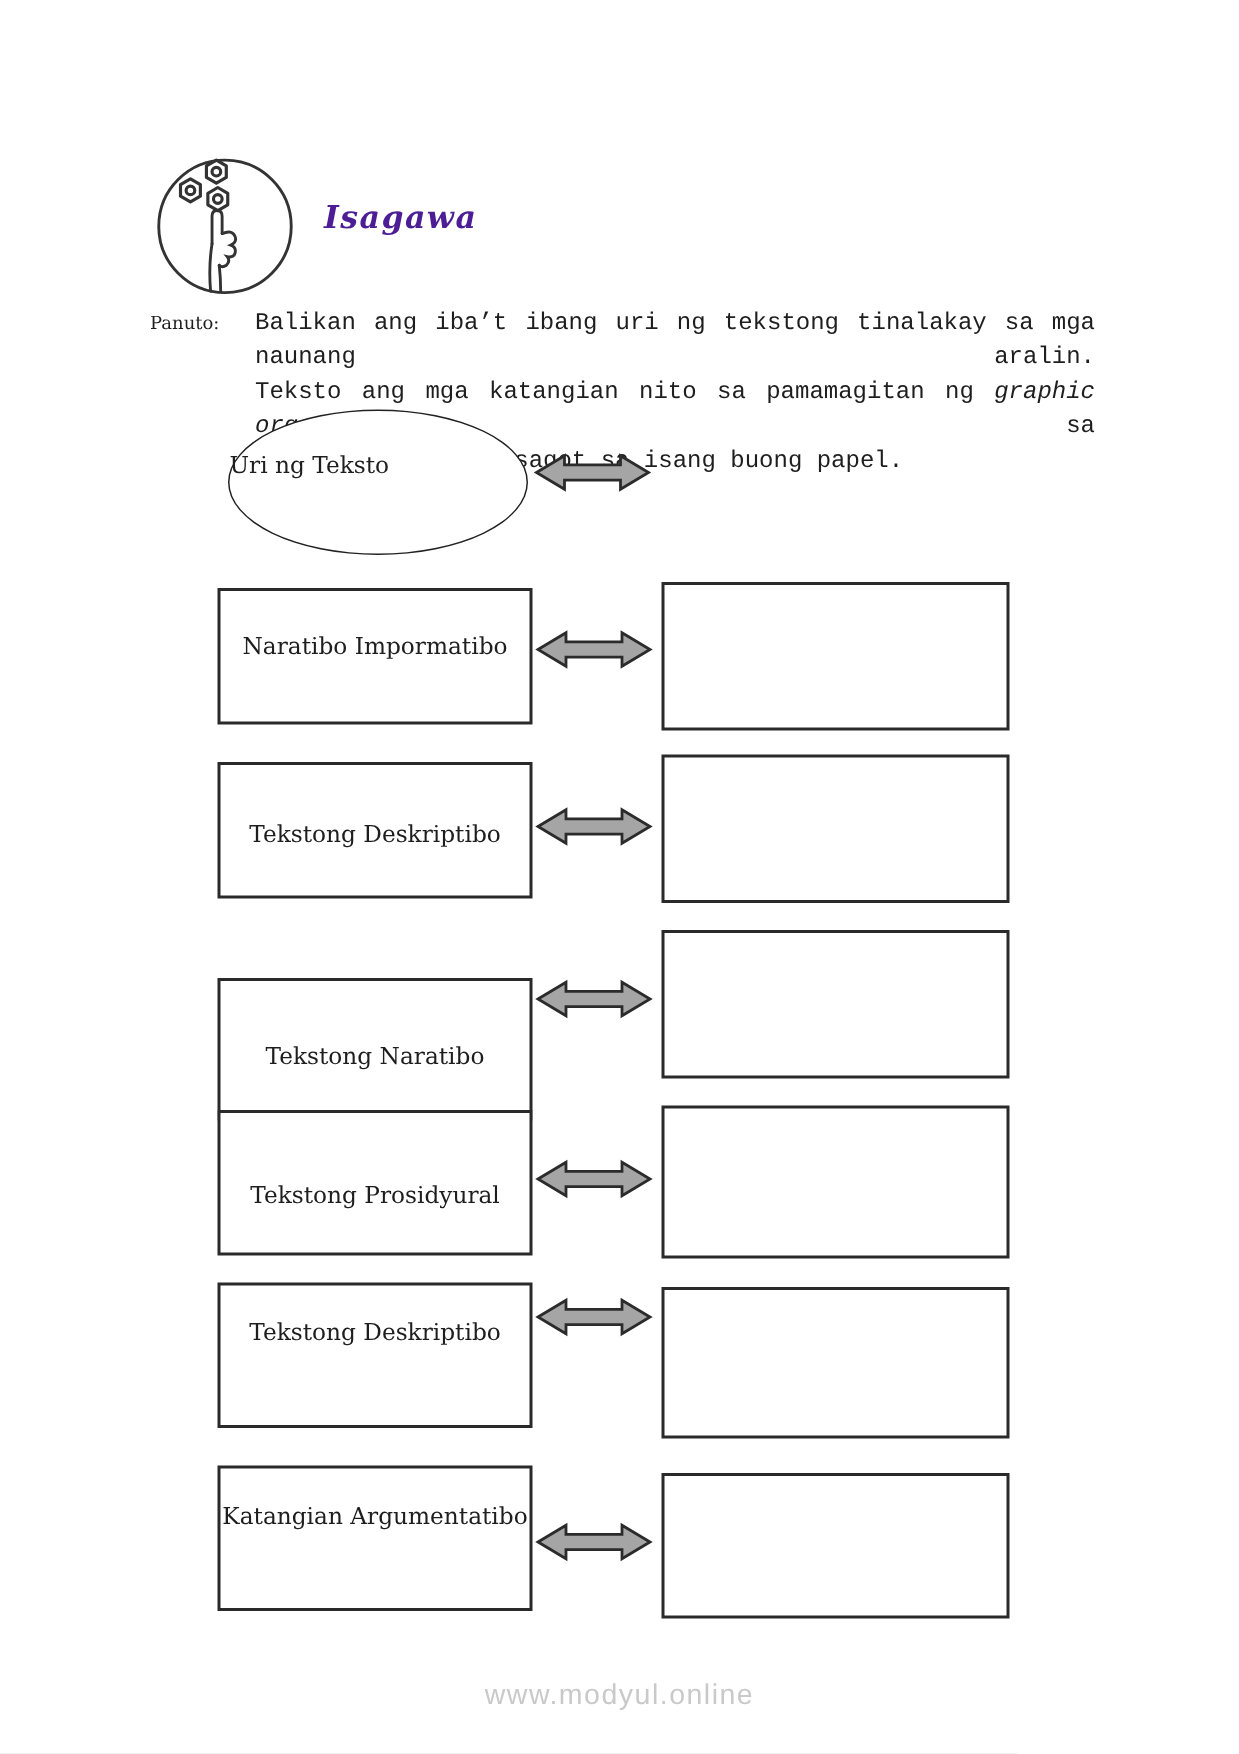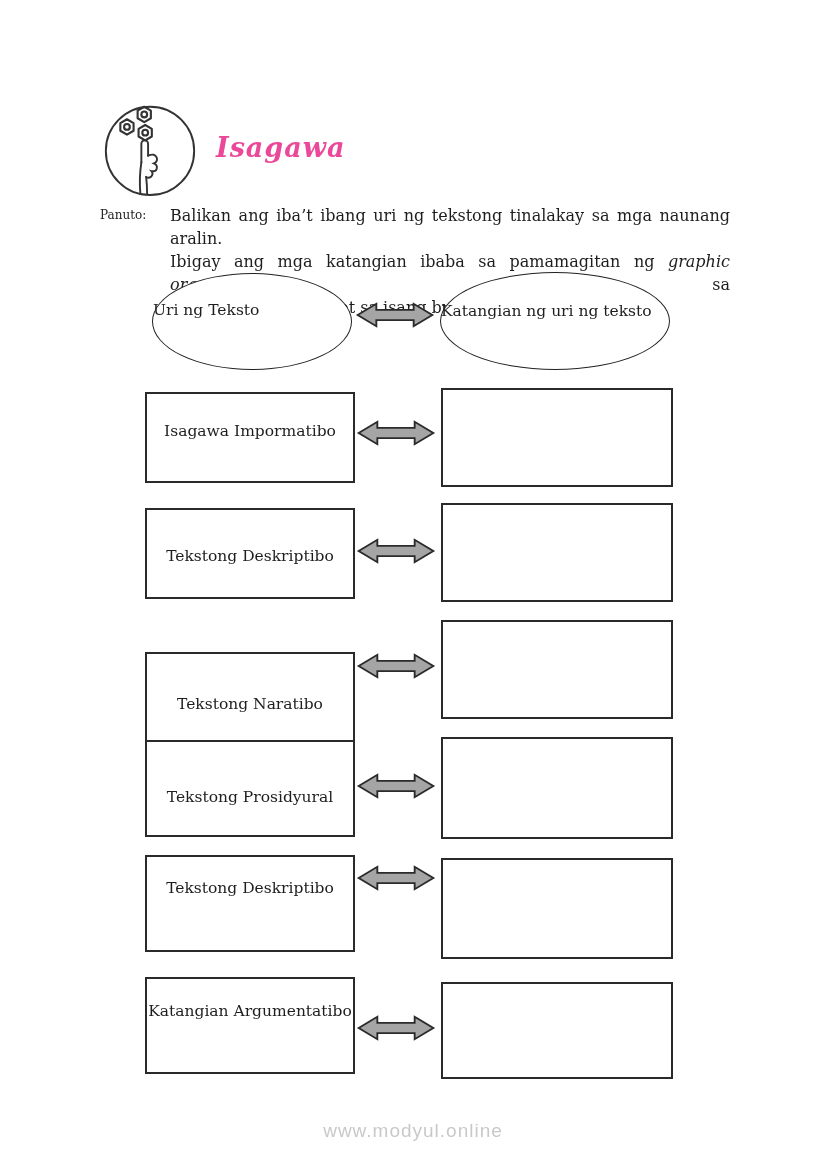--- a/index.html
+++ b/index.html
@@ -12,33 +12,33 @@
     color:#1e1e1e;
     overflow:hidden;
   }
   
   .activity-icon {
     position:absolute; left:102px; top:101px;
     width:96px; height:96px;
   }
   .section-title {
     position:absolute; left:216px; top:132px;
-    font-size:27px; font-weight:bold; font-style:italic;
-    letter-spacing:1px; color:#ec4899;
+    font-size:21px; font-weight:bold; font-style:italic;
+    letter-spacing:1px; color:#4c1d95;
   }
   
   .panuto-label {
     position:absolute; left:100px; top:204px;
     font-size:12px; line-height:23px;
   }
   .panuto-text {
     position:absolute; left:170px; top:204px; width:560px;
     font-size:16px; line-height:23px;
   }
-  .panuto-line { text-align:justify; text-align-last:justify; }
+  .panuto-line { text-align:justify; text-align-last:justify;font-family:Liberation Mono, monospace; }
   .panuto-line.last { text-align:left; text-align-last:left; }
   .italic { font-style:italic; }
   
   .ellipse {
     position:absolute;
     border:1.6px solid #222;
     border-radius:50%;
     display:flex; align-items:center; justify-content:flex-start;
     font-size:15.5px; text-align:center;
     background:#fff;
@@ -102,37 +102,34 @@
       <path d="M48,57 Q55,54 57,59 Q58.5,63 54,65 Q58,66.5 57,70.5 Q56,74 51.5,73 Q54,76 51,79 Q48,81 46,79"></path>
       <path d="M41,64 Q38.5,80 40,97"></path>
       <path d="M46,79 Q47,88 47,97"></path>
     </g>
   </svg>
   <div class="section-title">Isagawa</div>
 
   <div class="panuto-label">Panuto:</div>
   <div class="panuto-text">
     <div class="panuto-line">Balikan ang iba’t ibang uri ng tekstong tinalakay sa mga naunang aralin.</div>
-    <div class="panuto-line"><span>Ibigay ang mga katangian ibaba sa pamamagitan ng </span><span class="italic">graphic organizer</span><span> sa</span></div>
+    <div class="panuto-line"><span>Teksto ang mga katangian nito sa pamamagitan ng </span><span class="italic">graphic organizer</span><span> sa</span></div>
     <div class="panuto-line last">ibaba. Isulat ang sagot sa isang buong papel.</div>
   </div>
 
   <div class="ellipse" style="left:152px;top:273px;width:198px;height:95px">
     <span style="transform:translateY(-12px)">Uri ng Teksto</span>
   </div>
   <svg class="arrow header-arrow" style="top:301px" viewBox="0 0 84 30">
       <use href="#dblarrow"></use>
     </svg>
-  <div class="ellipse" style="left:440px;top:272px;width:228px;height:96px">
-    <span style="transform:translateY(-10px)">Katangian ng uri ng teksto</span>
-  </div>
 
   <div>
     <div class="tbox" style="top:392px;height:87px">
-      <span class="tbox-label" style="transform:translateY(-7px)">Isagawa Impormatibo</span>
+      <span class="tbox-label" style="transform:translateY(-7px)">Naratibo Impormatibo</span>
     </div>
     <svg class="arrow" style="top:419px" viewBox="0 0 84 30">
         <use href="#dblarrow"></use>
       </svg>
     <div class="abox" style="top:388px;height:95px"></div>
   </div>
 
   <div>
     <div class="tbox" style="top:508px;height:87px">
       <span class="tbox-label" style="transform:translateY(2px)">Tekstong Deskriptibo</span>

